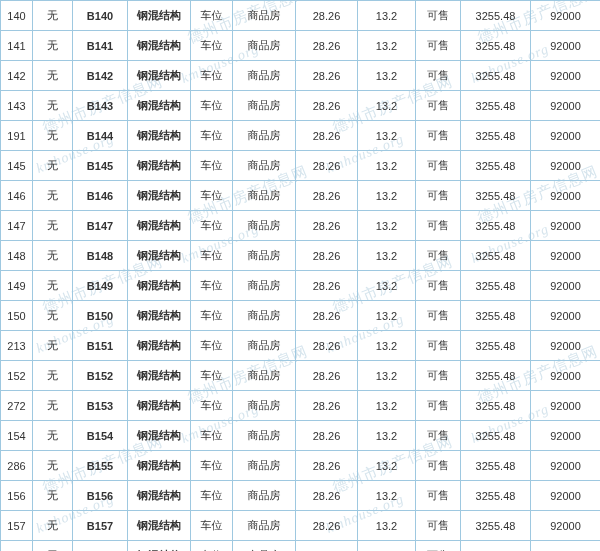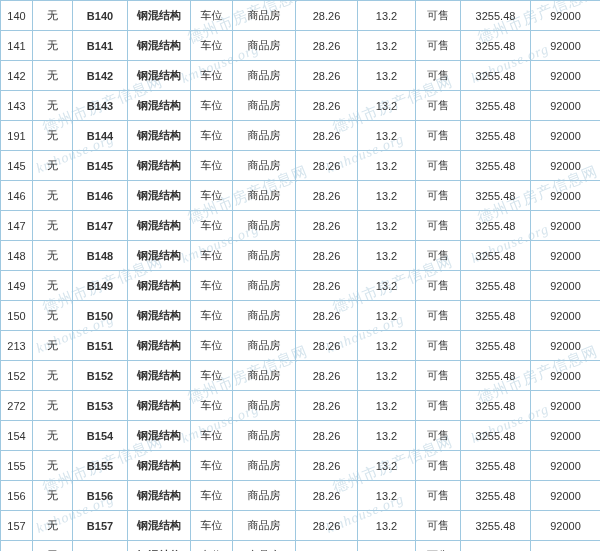--- a/index.html
+++ b/index.html
@@ -333,21 +333,21 @@
           <td class="struct">钢混结构</td>
           <td class="usage">车位</td>
           <td class="kind">商品房</td>
           <td class="area">28.26</td>
           <td class="inner">13.2</td>
           <td class="status">可售</td>
           <td class="price">3255.48</td>
           <td class="total">92000</td>
         </tr>
         <tr>
-          <td class="idx">155</td>
+          <td class="idx">286</td>
           <td class="num">无</td>
           <td class="code">B155</td>
           <td class="struct">钢混结构</td>
           <td class="usage">车位</td>
           <td class="kind">商品房</td>
           <td class="area">28.26</td>
           <td class="inner">13.2</td>
           <td class="status">可售</td>
           <td class="price">3255.48</td>
           <td class="total">92000</td>

